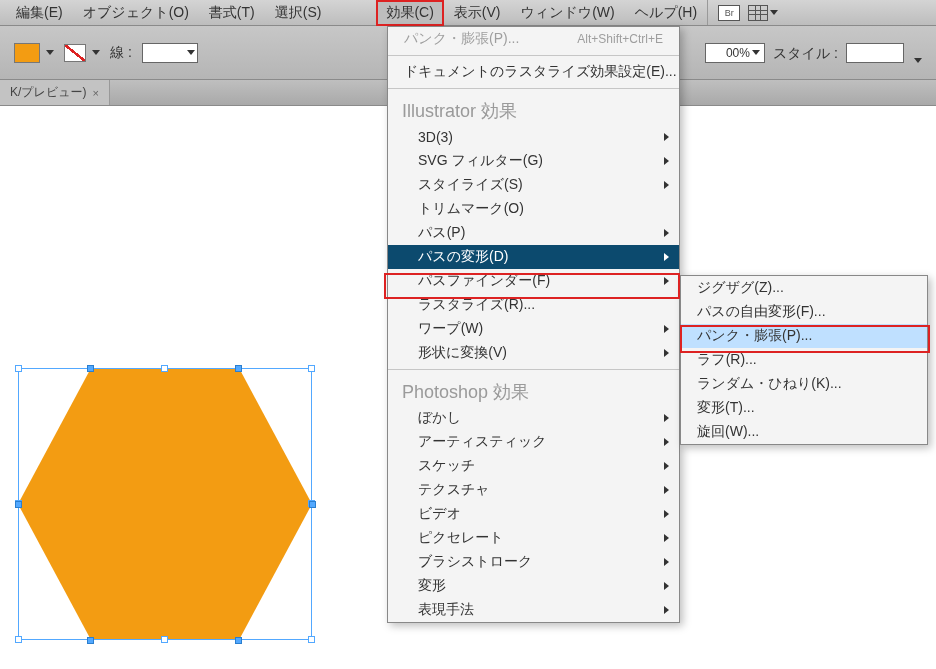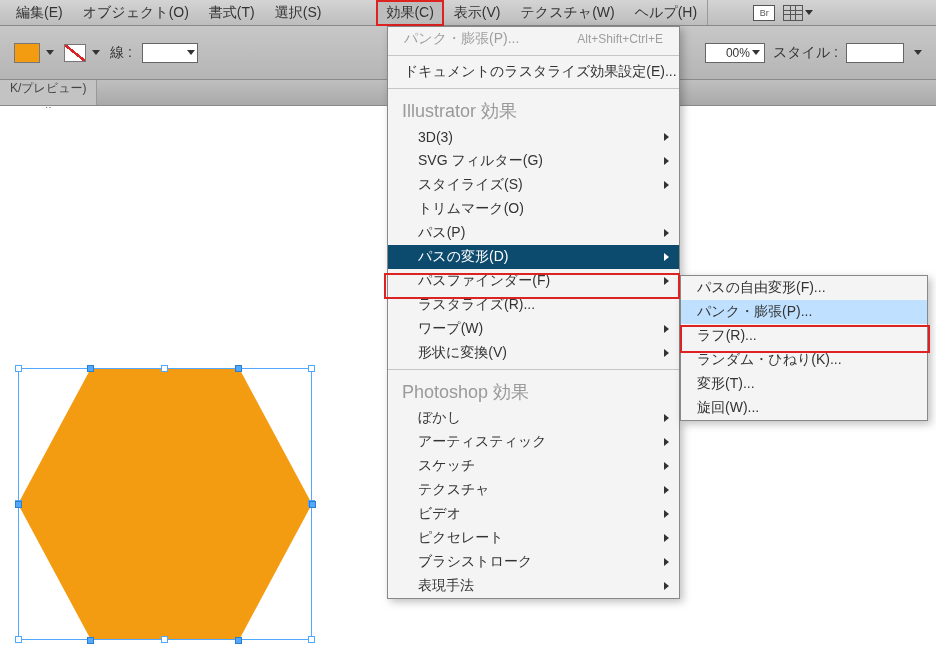--- a/index.html
+++ b/index.html
@@ -3,43 +3,43 @@
   <meta charset="utf-8">
   <style>
     * { margin: 0; padding: 0; box-sizing: border-box; font-family: "Hiragino Kaku Gothic Pro", "Meiryo", sans-serif; -webkit-font-smoothing: antialiased; }
     body { width: 936px; height: 669px; background: #fff; overflow: hidden; position: relative; }
 
     
     .menubar { height: 26px; background: linear-gradient(#d4d4d4,#bdbdbd); border-bottom: 1px solid #8a8a8a; display: flex; align-items: flex-start; font-size: 14px; color: #333; padding-left: 6px; }
     .menu-item { padding: 4px 10px; cursor: pointer; }
     .menu-item.active { border: 2px solid #d22; background: #bdbdbd; padding: 2px 8px; margin-left: 45px; }
     .menubar-icons { display: flex; gap: 8px; padding: 0 10px; border-left: 1px solid #999; height: 100%; align-items: center; }
-    .br-box { background:#fff; border:1px solid #555; width:22px; height:16px; font-size:9px; line-height:14px; text-align:center; font-family:Arial; color:#555;margin-left:35px; }
+    .br-box { background:#fff; border:1px solid #555; width:22px; height:16px; font-size:9px; line-height:14px; text-align:center; font-family:Arial; color:#555; }
     .grid-icon { width:20px; height:16px; border:1px solid #555; background:
        linear-gradient(#555,#555) 33% 0/1px 100% no-repeat,
        linear-gradient(#555,#555) 66% 0/1px 100% no-repeat,
        linear-gradient(#555,#555) 0 33%/100% 1px no-repeat,
        linear-gradient(#555,#555) 0 66%/100% 1px no-repeat;
     }
     .tri-down { width:0;height:0;border-left:4px solid transparent;border-right:4px solid transparent;border-top:5px solid #333; display:inline-block; vertical-align:middle; margin-left:2px;}
 
     
     .toolbar { height: 54px; background: linear-gradient(#c7c7c7,#b5b5b5); border-bottom: 1px solid #8a8a8a; display:flex; align-items:center; gap:10px; padding:0 14px; font-size:14px; color:#333; }
     .swatch { width:26px; height:20px; background:#f39c12; border:1px solid #777; }
     .none-diag { width:22px; height:18px; border:1px solid #777; position:relative; background:#fff; }
     .none-diag::after { content:""; position:absolute; inset:0; background:linear-gradient(to top right, transparent 45%, #d22 45%, #d22 55%, transparent 55%); }
     .stroke-field { width:56px; height:20px; border:1px solid #666; background:#fff; display:inline-flex; align-items:center; justify-content:space-between; padding:0 2px; font-size:12px;}
     .toolbar label { font-size:14px; }
-    .right-tools { margin-left:auto; display:flex; gap:8px; align-items:center;}
+    .right-tools { margin-left:auto; display:flex; gap:8px; align-items:flex-end;}
     .pct-field { width:60px; height:20px; border:1px solid #666; background:#fff; font-size:12px; display:flex; align-items:center; justify-content:flex-end; padding:0 4px 0 2px; }
     .style-field { width:58px; height:20px; border:1px solid #666; background:#fff; }
 
     
     .tabrow { height:26px; background:linear-gradient(#bfbfbf,#a9a9a9); border-bottom:1px solid #8a8a8a; display:flex; align-items:center; font-size:12px; color:#444; }
-    .tab { padding:0 10px; height:100%; display:flex; align-items:center; gap:6px; border-right:1px solid #999; background:#c3c3c3;flex-direction:column;}
+    .tab { padding:0 10px; height:100%; display:flex; align-items:center; gap:6px; border-right:1px solid #999; background:#c3c3c3;}
     .tab .x { font-size:11px; color:#666; }
 
     
     .canvas { position:absolute; top:108px; left:0; right:0; bottom:0; background:#fff; }
     .sel-box { position:absolute; left:18px; top:260px; width:294px; height:272px; border:1px solid #52a8ff; }
     .handle { position:absolute; width:7px; height:7px; background:#fff; border:1px solid #52a8ff; }
     .h-tl{left:-4px;top:-4px;} .h-tm{left:calc(50% - 4px);top:-4px;} .h-tr{right:-4px;top:-4px;}
     .h-ml{left:-4px;top:calc(50% - 4px);} .h-mr{right:-4px;top:calc(50% - 4px);}
     .h-bl{left:-4px;bottom:-4px;} .h-bm{left:calc(50% - 4px);bottom:-4px;} .h-br{right:-4px;bottom:-4px;}
     .hex { position:absolute; left:18px; top:260px; width:294px; height:272px; fill:#f39c12; }
@@ -65,21 +65,21 @@
 </head>
 <body>
 
 <div class="menubar">
   <div class="menu-item">編集(E)</div>
   <div class="menu-item">オブジェクト(O)</div>
   <div class="menu-item">書式(T)</div>
   <div class="menu-item">選択(S)</div>
   <div class="menu-item active">効果(C)</div>
   <div class="menu-item">表示(V)</div>
-  <div class="menu-item">テクスチャ(W)</div>
+  <div class="menu-item">ウィンドウ(W)</div>
   <div class="menu-item">ヘルプ(H)</div>
   <div class="menubar-icons">
     <div class="br-box">Br</div>
     <div style="display:flex;align-items:center">
       <div class="grid-icon"></div>
         <span class="tri-down"></span>
     </div>
   </div>
 </div>
 
@@ -160,24 +160,26 @@
   <div class="row submenu indent">形状に変換(V)</div>
   <div class="sep"></div>
   <div class="section-label">Photoshop 効果</div>
   <div class="row submenu indent">ぼかし</div>
   <div class="row submenu indent">アーティスティック</div>
   <div class="row submenu indent">スケッチ</div>
   <div class="row submenu indent">テクスチャ</div>
   <div class="row submenu indent">ビデオ</div>
   <div class="row submenu indent">ピクセレート</div>
   <div class="row submenu indent">ブラシストローク</div>
+  <div class="row submenu indent">変形</div>
   <div class="row submenu indent">表現手法</div>
 </div>
 
 <div id="sub-menu" class="menu-panel">
+  <div class="row">ジグザグ(Z)...</div>
   <div class="row">パスの自由変形(F)...</div>
   <div class="row hover-sub">パンク・膨張(P)...</div>
   <div class="row">ラフ(R)...</div>
   <div class="row">ランダム・ひねり(K)...</div>
   <div class="row">変形(T)...</div>
   <div class="row">旋回(W)...</div>
 </div>
 
 <div class="redbox" style="left:384px; top:273px; width:296px; height:26px;"></div>
 <div class="redbox" style="left:680px; top:325px; width:250px; height:28px;"></div>

